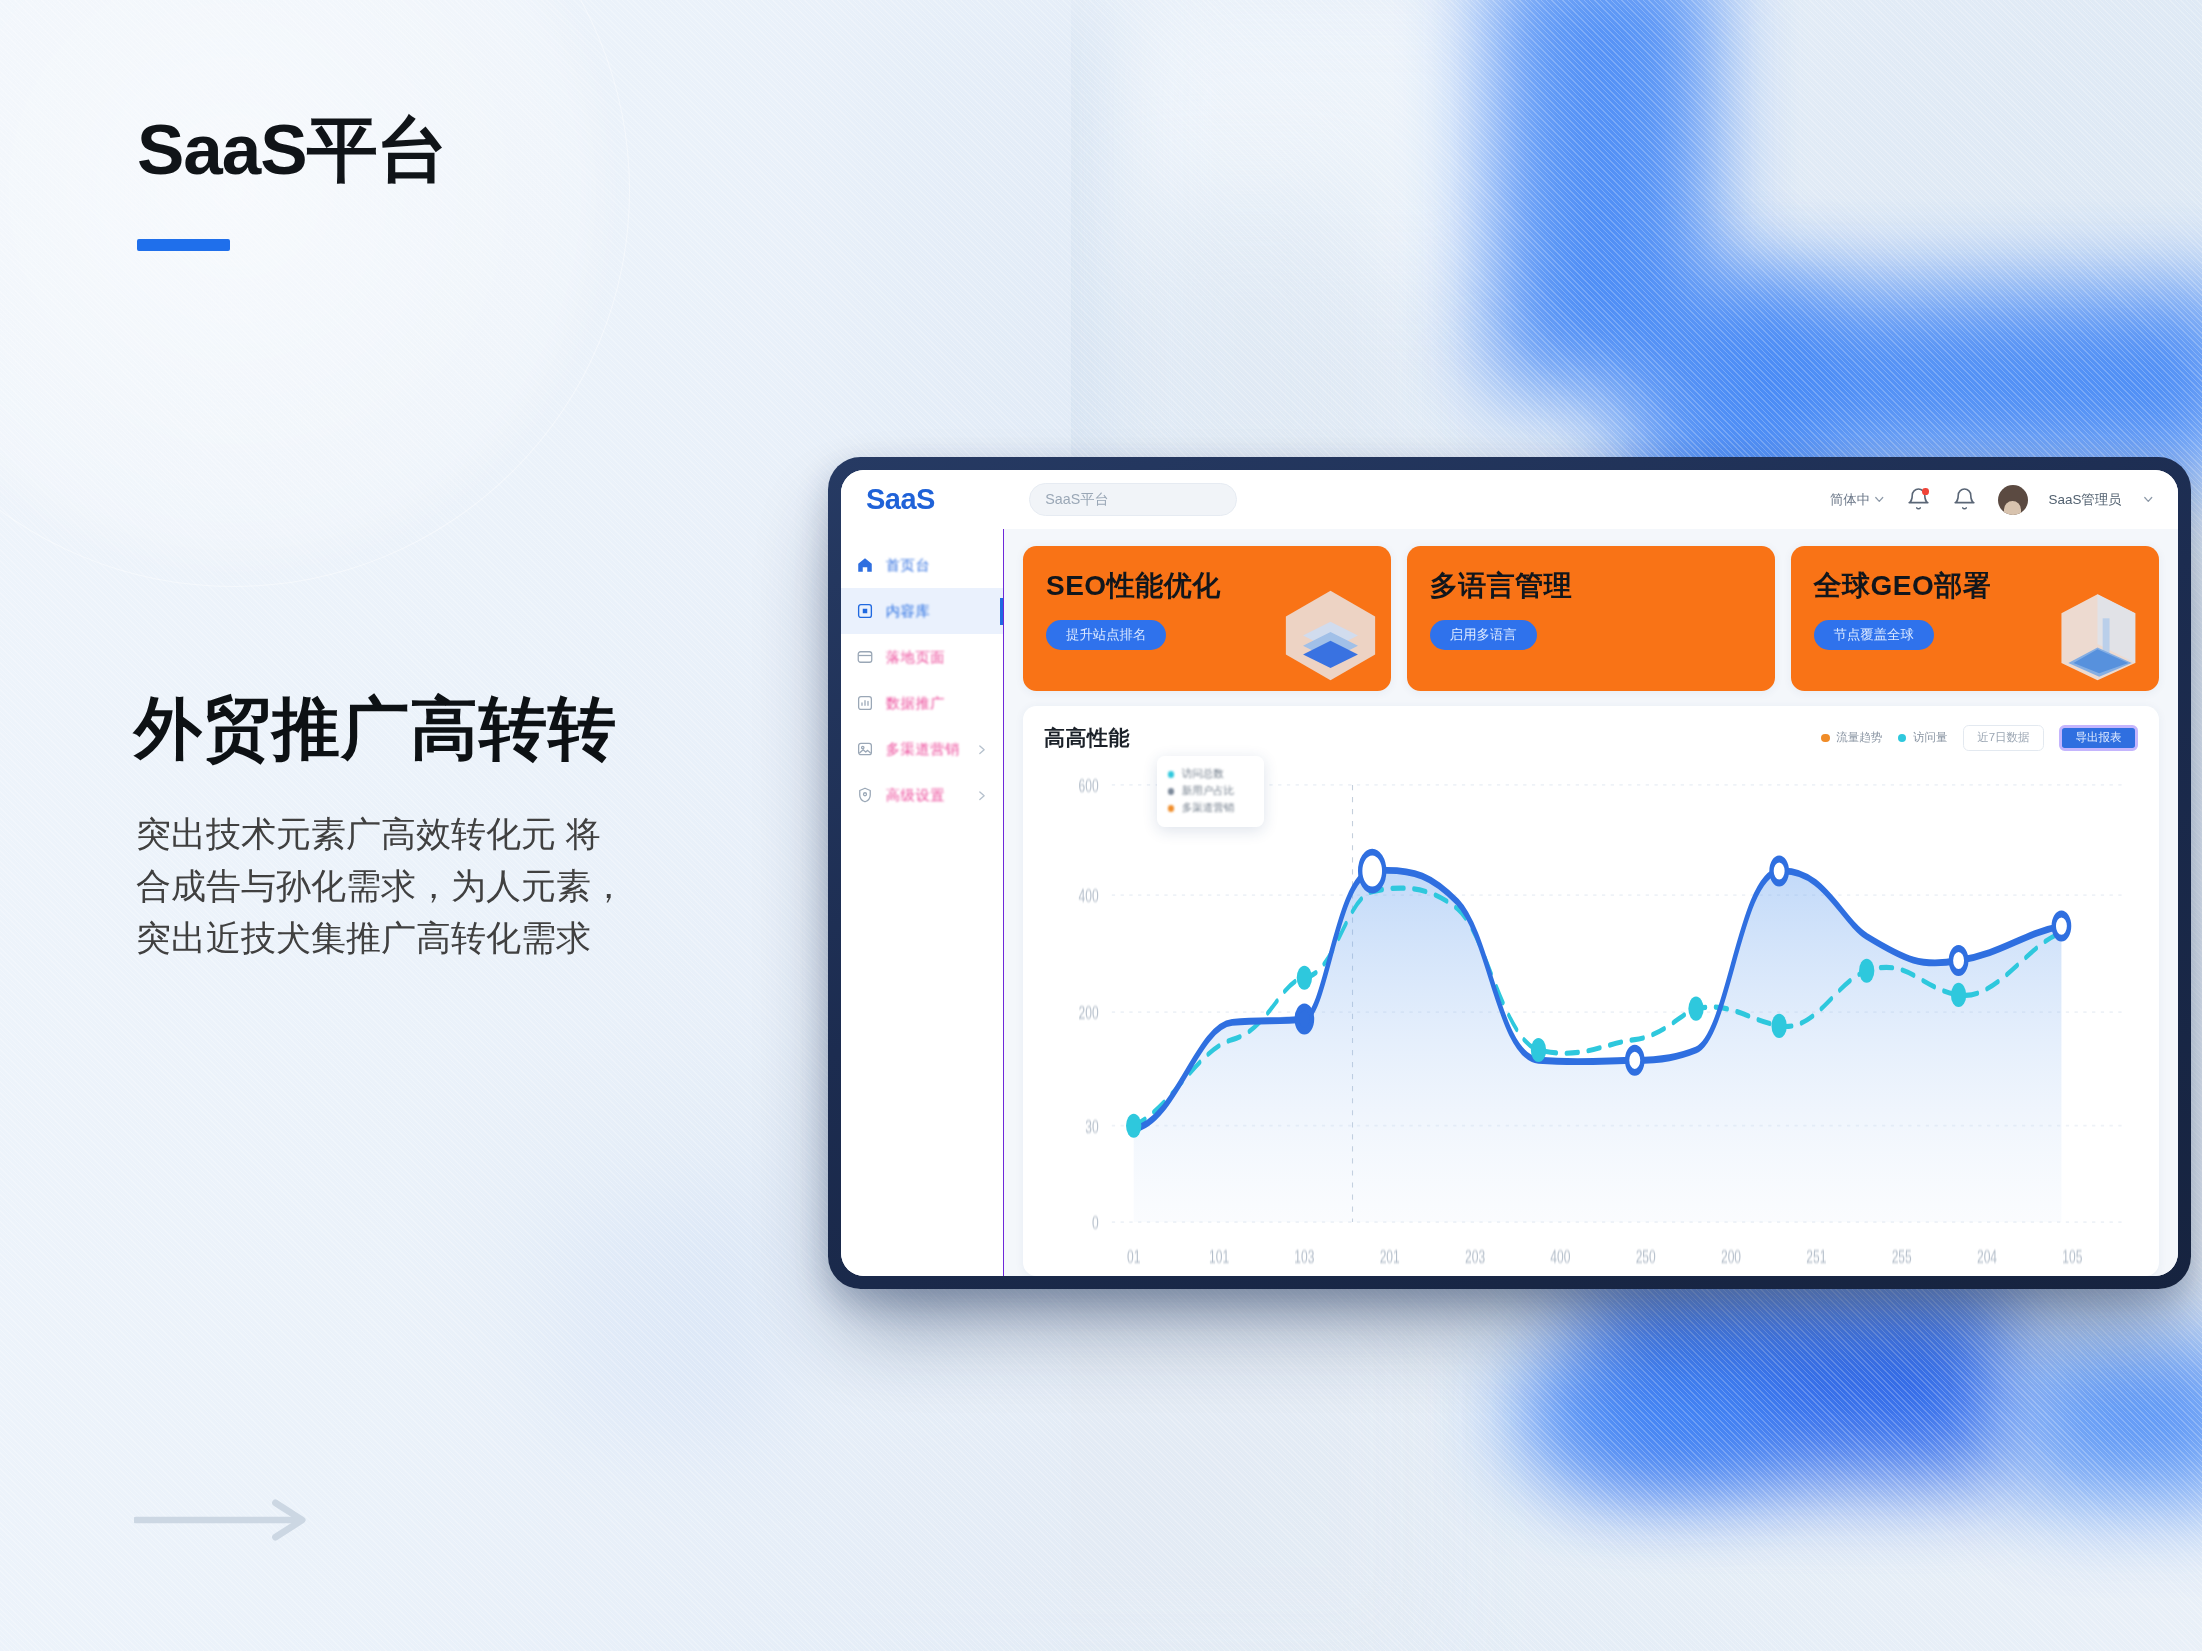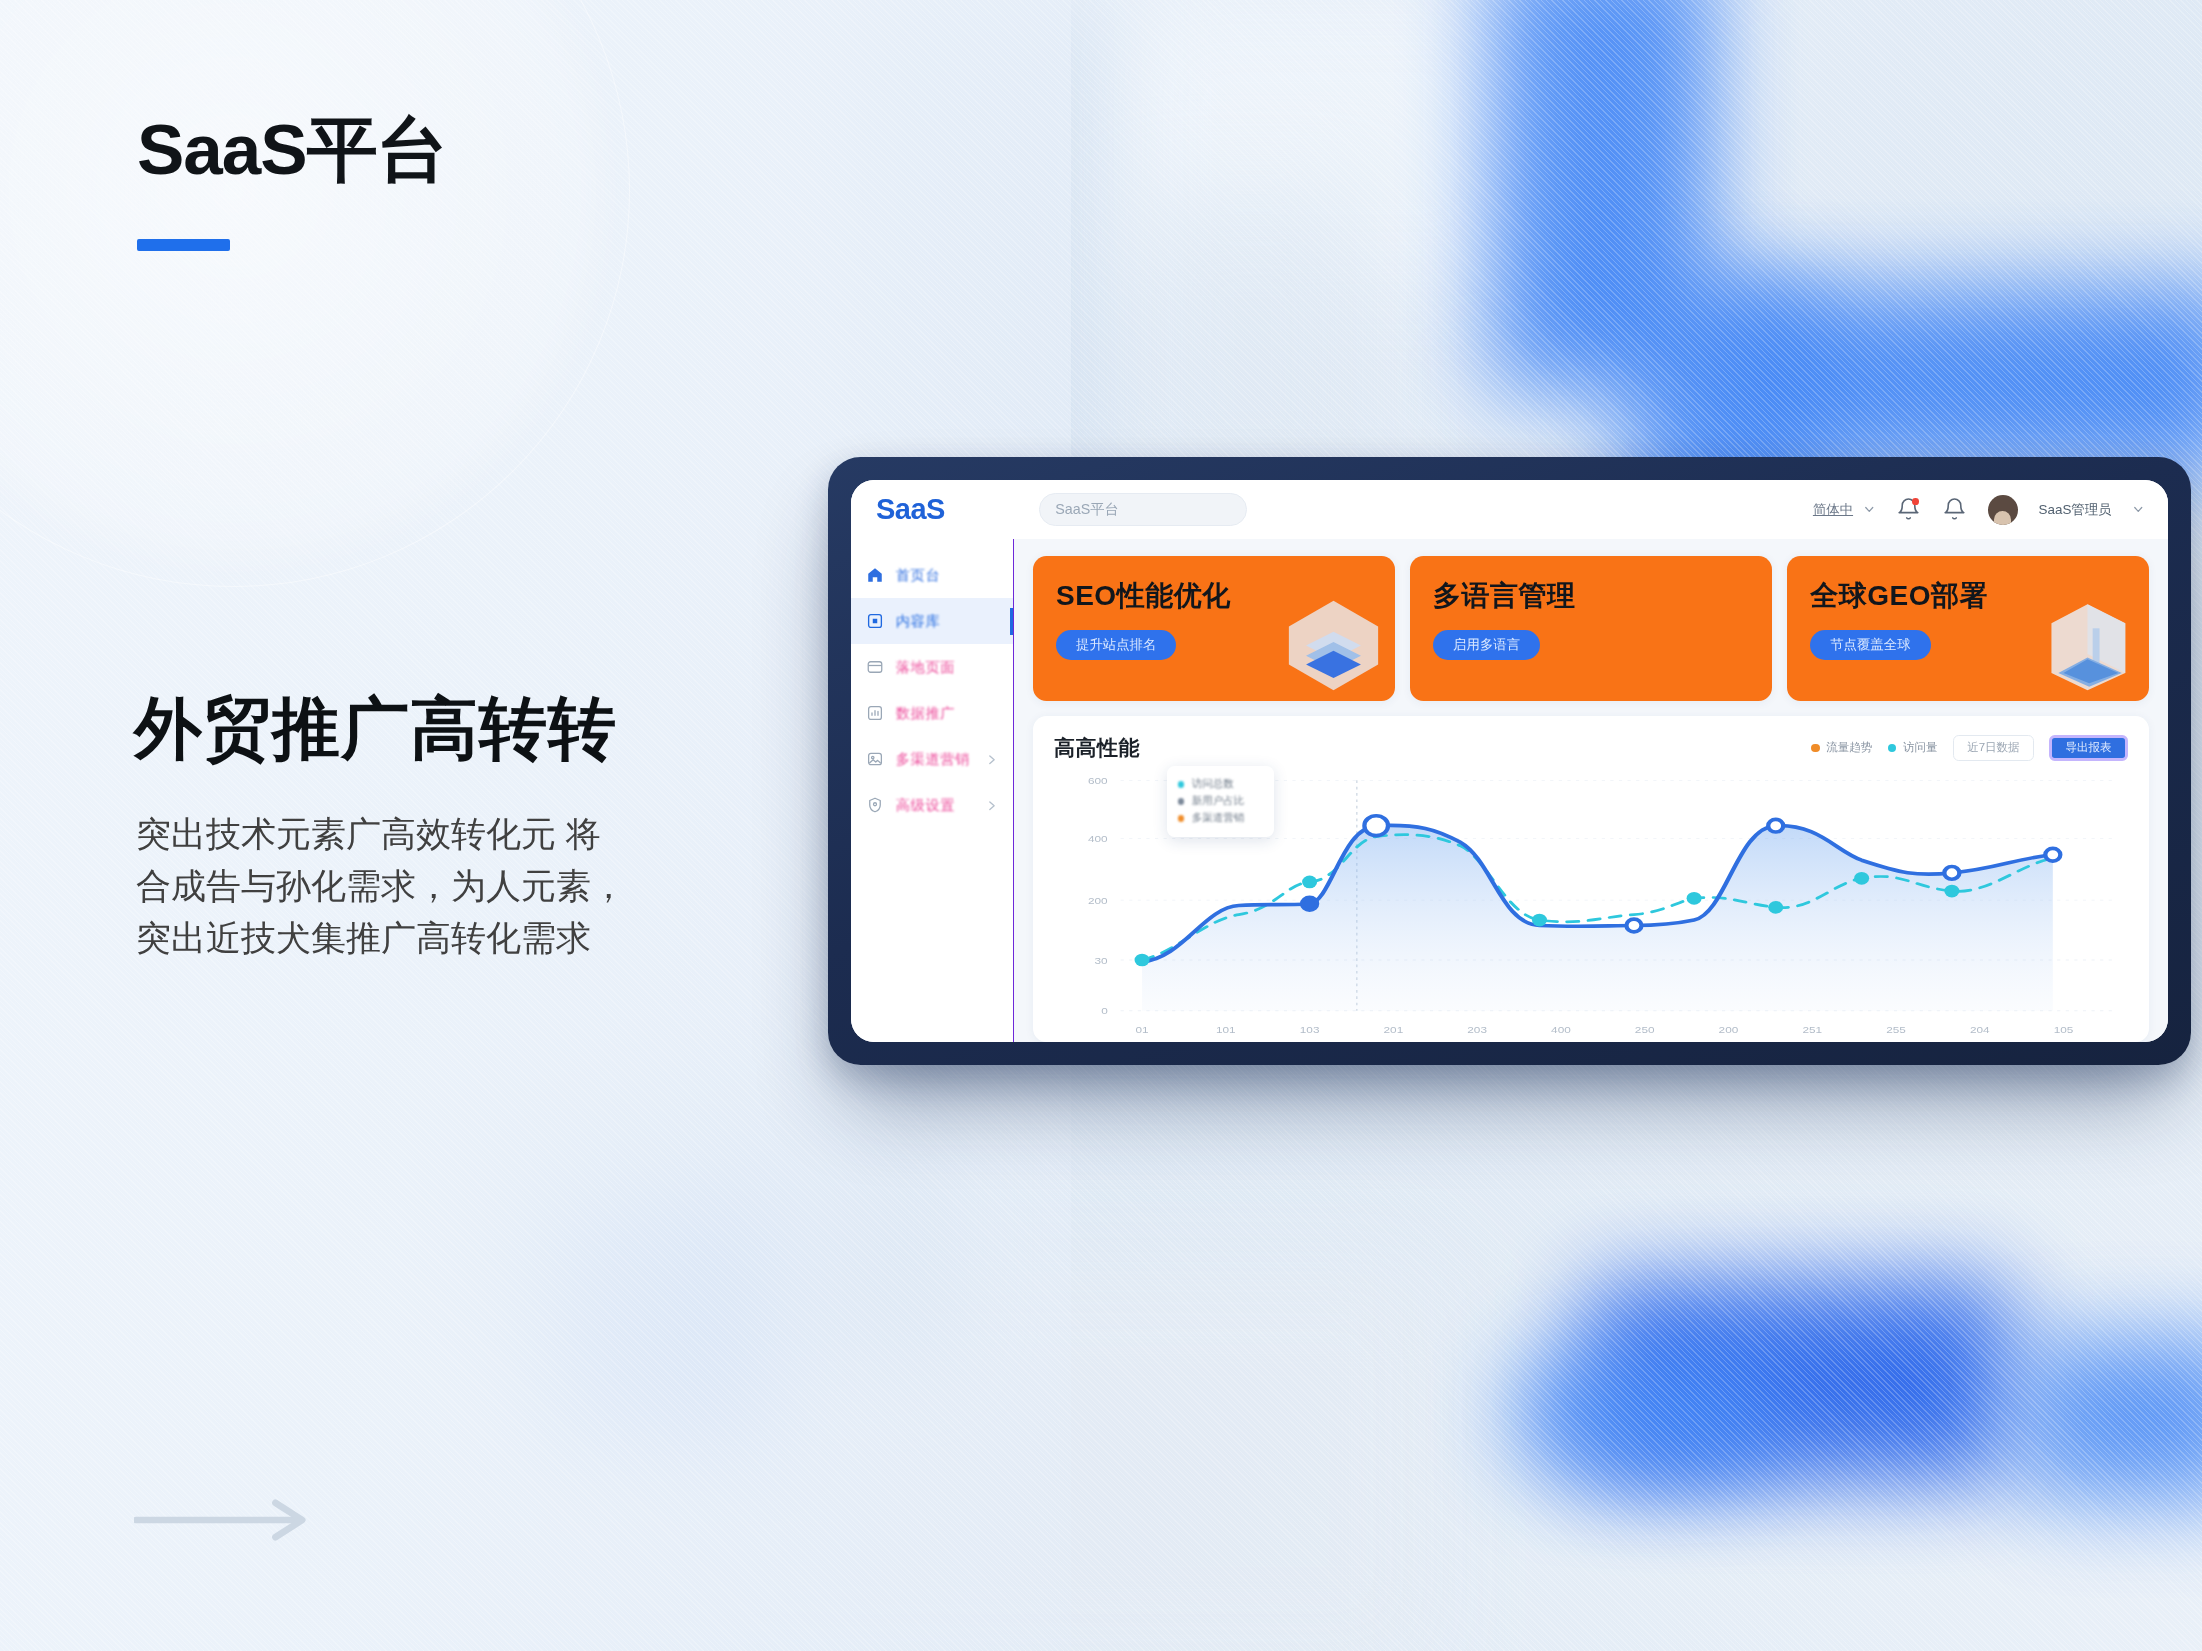--- a/index.html
+++ b/index.html
@@ -76,24 +76,24 @@
     position:absolute; left:136px; top:808px; width:612px;
     font-size:35px; line-height:1.48; color:#404040; font-weight:400;
   }
   #subcopy div{ white-space:nowrap; }
 
   
   #next-arrow{ position:absolute; left:134px; top:1499px; width:177px; height:42px; }
 
   
   #tablet{
-    position:absolute; left:828px; top:457px; width:1363px; height:608px;
+    position:absolute; left:828px; top:457px; width:1363px; height:832px;
     background:linear-gradient(160deg,#263a63 0%,#1c2c50 45%,#16233f 100%);
     border-radius:32.5px;
-    padding:23px;
+    padding:13px;
     box-shadow:0 48px 86px -19px rgba(20,40,80,.45), 0 13.4px 32.5px rgba(20,40,80,.22);
   }
   #screen{
     width:100%; height:100%;
     background:#ffffff;
     border-radius:23px;
     overflow:hidden;
     display:flex; flex-direction:column;
   }
 
@@ -112,21 +112,21 @@
   }
   #searchbox{
     width:208px; height:32.5px; border-radius:16.3px;
     background:#f1f4f8; border:1px solid #e6ebf2;
     display:flex; align-items:center; padding:0 15.3px;
     font-size:14.3px; color:#9aa7b6; filter:blur(0.5px);
   }
   #topbar-right{
     margin-left:auto; display:flex; align-items:center; gap:21px;
   }
-  .tb-drop{ font-size:13.4px; color:#6b7788; display:flex; align-items:center; gap:11px; filter:blur(0.6px);text-decoration:underline; }
+  .tb-drop{ font-size:13.4px; color:#6b7788; display:flex; align-items:center; gap:4px; filter:blur(0.6px); }
   .tb-ic{ width:25px; height:25px; position:relative; color:#5a6676; }
   .badge-dot{
     position:absolute; right:1.9px; top:1px; width:6.7px; height:6.7px;
     background:#f04438; border-radius:50%;
   }
   #avatar{
     width:30px; height:30px; border-radius:50%;
     background:radial-gradient(circle at 50% 34%,#caa98f 0 22%,rgba(0,0,0,0) 23%),
                linear-gradient(170deg,#6d5a50 0%,#3d3franchise 0%,#4a3b33 40%,#8d7a6b 100%);
     background-color:#5b4a41;

